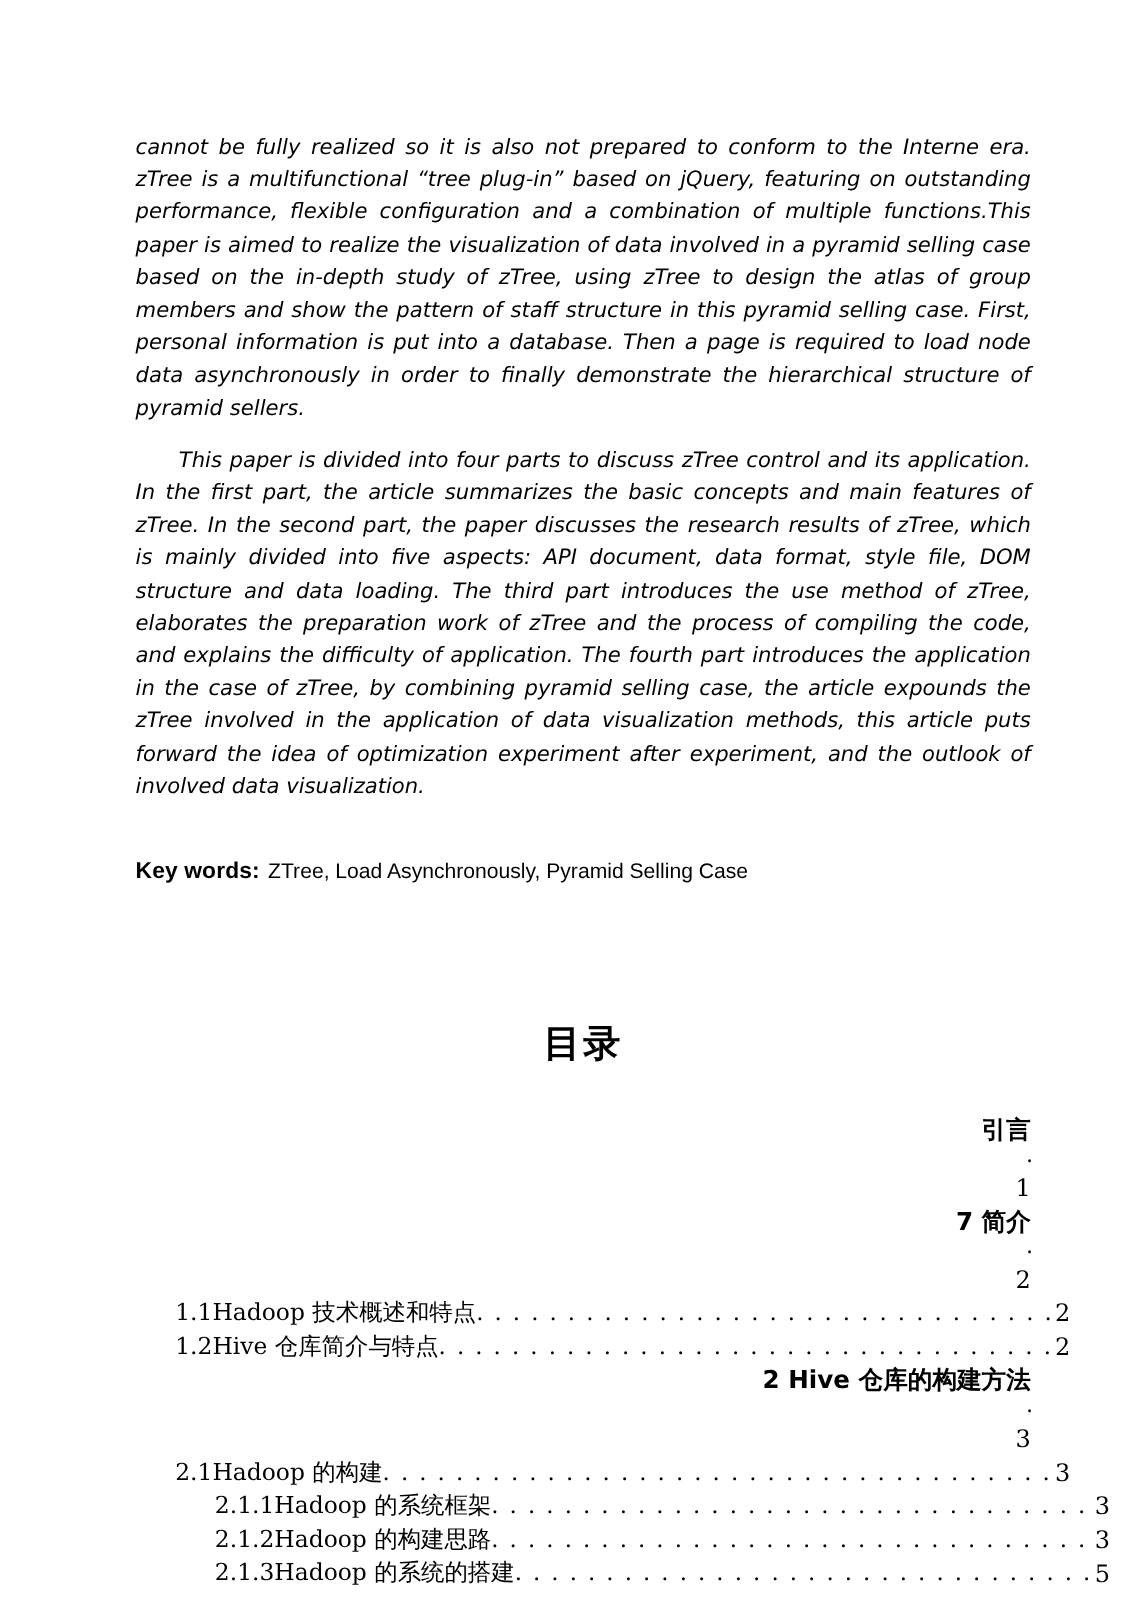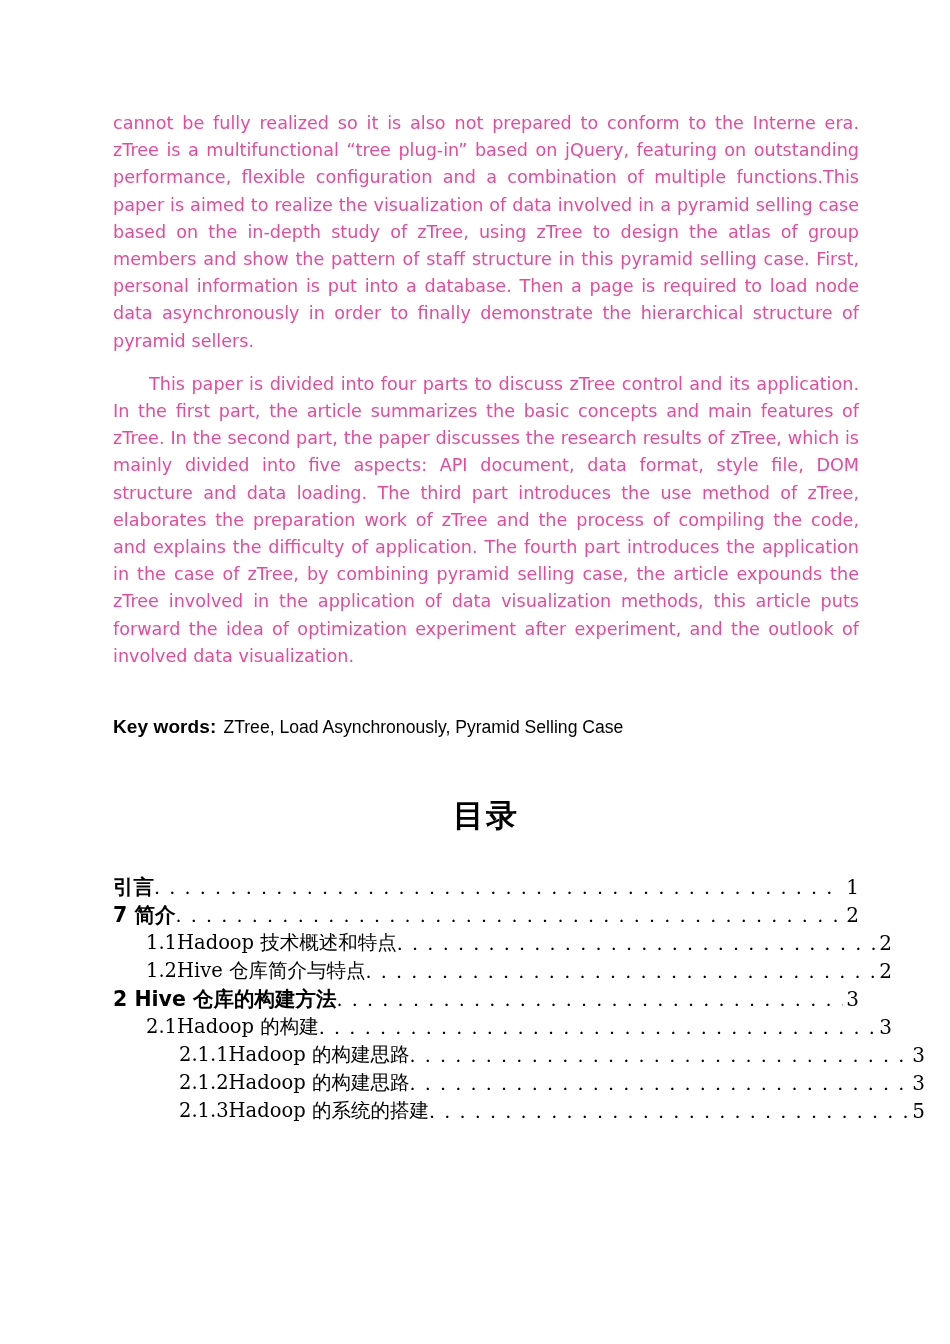--- a/index.html
+++ b/index.html
@@ -23,27 +23,28 @@
   }
 
   
   .abstract-block {
     padding-top: 110px;
   }
   .body-para {
     font-family: "DejaVu Sans", "Liberation Sans", sans-serif;
     font-size: 17.6px;
     line-height: 27.2px;
-    color: #ec4899;
+    color: #000000;
     text-align: justify;
     text-justify: inter-word;
     margin: 0;
     word-spacing: 0.1px;
     -webkit-hyphens: none;
     hyphens: none;
+    font-style: italic;
   }
   .body-para.indented {
     text-indent: 36px;
   }
   .body-para + .body-para {
     margin-top: 16px;
   }
 
   
   .keywords-line {
@@ -59,21 +60,21 @@
     font-size: 19px;
     letter-spacing: 0.1px;
   }
   .keywords-value {
     font-size: 17.6px;
     padding-left: 7px;
   }
 
   
   .toc-heading {
-    margin-top: 54px;
+    margin-top: 109px;
     text-align: center;
     font-family: "DejaVu Sans", "Liberation Sans", sans-serif;
     font-weight: bold;
     font-size: 31px;
     letter-spacing: 2px;
     color: #000000;
   }
 
   
   .toc-list {
@@ -113,20 +114,21 @@
     padding-left: 3px;
   }
 
   
   .toc-entry.level-1 {
     font-family: "DejaVu Sans", "Liberation Sans", sans-serif;
     font-weight: bold;
     font-size: 20.5px;
     line-height: 28px;
     padding-left: 0;
+    flex-direction: column;
   }
   .toc-entry.level-1 .toc-leader::after {
     font-family: "DejaVu Serif", "Liberation Serif", serif;
     font-weight: normal;
     font-size: 19px;
     letter-spacing: 1.6px;
   }
   .toc-entry.level-1 .toc-page {
     font-family: "DejaVu Serif", "Liberation Serif", serif;
     font-weight: normal;
@@ -214,21 +216,21 @@
         <span class="toc-page">3</span>
       </div>
 
       <div class="toc-entry level-2">
         <span class="toc-label">2.1Hadoop 的构建</span>
         <span class="toc-leader"></span>
         <span class="toc-page">3</span>
       </div>
 
       <div class="toc-entry level-3">
-        <span class="toc-label">2.1.1Hadoop 的构建思路</span>
+        <span class="toc-label">2.1.1Hadoop 的系统框架</span>
         <span class="toc-leader"></span>
         <span class="toc-page">3</span>
       </div>
 
       <div class="toc-entry level-3">
         <span class="toc-label">2.1.2Hadoop 的构建思路</span>
         <span class="toc-leader"></span>
         <span class="toc-page">3</span>
       </div>
 

